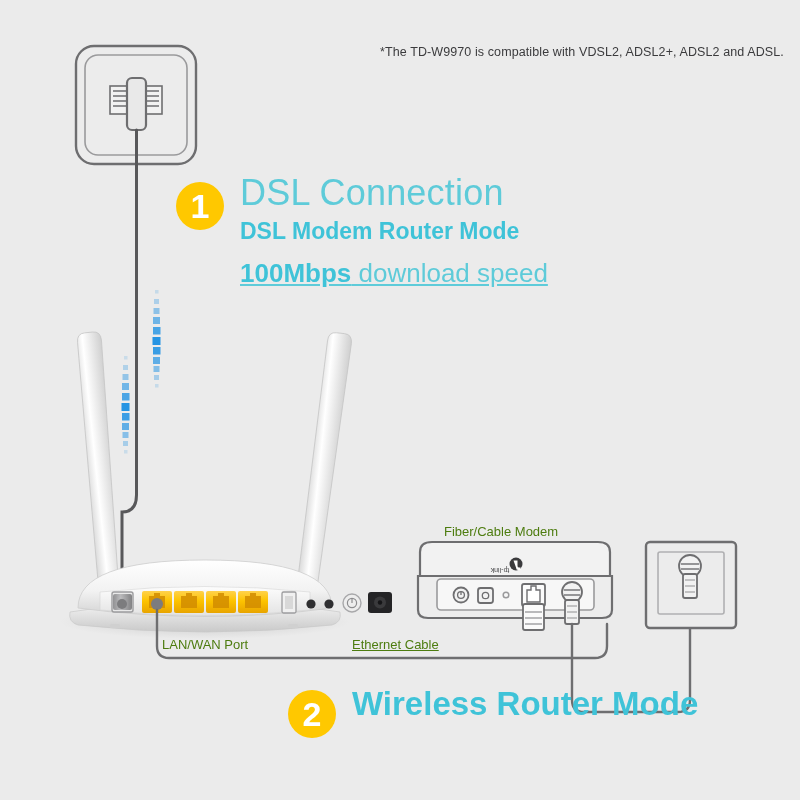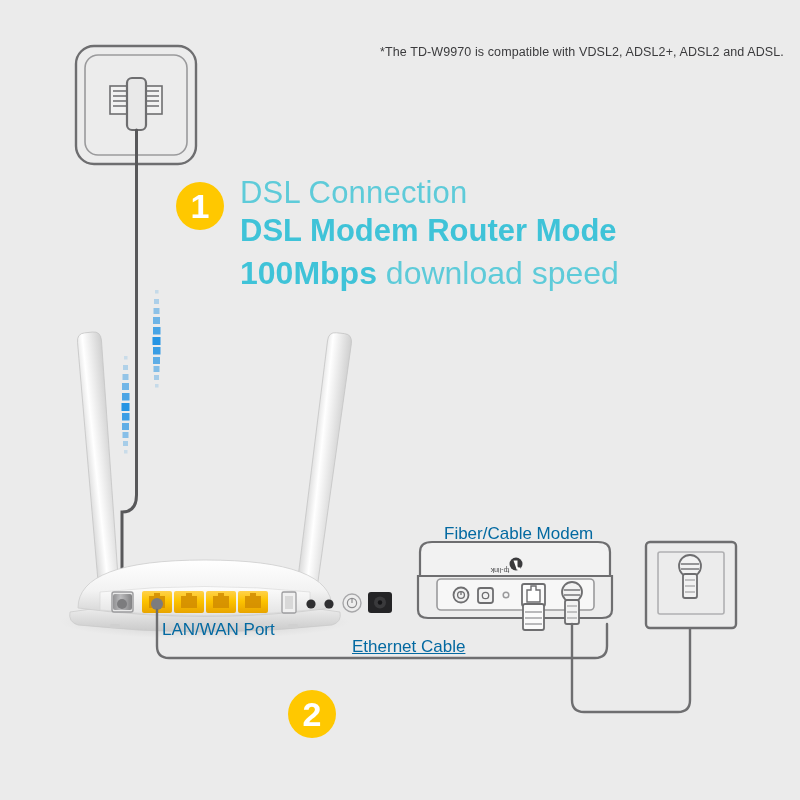--- a/index.html
+++ b/index.html
@@ -24,36 +24,36 @@
   .badge{
     position:absolute;left:0;top:0;
     width:48px;height:48px;border-radius:50%;
     background:#ffc800;
     color:#fff;font-size:34px;font-weight:bold;
     display:flex;align-items:center;justify-content:center;
     line-height:1;
   }
   .callout .txt{position:absolute;left:64px;top:-6px;white-space:nowrap;}
   .line-sub{
-    font-size:31px;color:#5ecbd9;letter-spacing:.2px;line-height:34px;
+    font-size:36px;color:#5ecbd9;letter-spacing:.2px;line-height:34px;
   }
   .line-main{
-    font-size:31px;color:#3fc3d8;font-weight:bold;letter-spacing:0px;line-height:42px;
-  }
-  .line-third{font-size:32px;color:#5ecbd9;line-height:42px;letter-spacing:0;}
+    font-size:23px;color:#3fc3d8;font-weight:bold;letter-spacing:0px;line-height:42px;
+  }
+  .line-third{font-size:26px;color:#5ecbd9;line-height:42px;letter-spacing:0;text-decoration:underline;}
   .line-third b{font-weight:bold;color:#3fc3d8;}
 
   #callout1{left:176px;top:182px;}
   #callout2{left:288px;top:690px;}
   #callout2 .txt{top:-8px;}
   #callout2 .line-main{font-size:33px;line-height:44px;}
 
   
-  .lbl{position:absolute;font-size:17px;color:#0369a1;white-space:nowrap;}
-  #lbl-lanwan{left:162px;top:620px;text-align:right;}
+  .lbl{position:absolute;font-size:13px;color:#4d7c0f;white-space:nowrap;}
+  #lbl-lanwan{left:162px;top:637px;text-align:right;}
   #lbl-eth{left:352px;top:637px;text-decoration:underline;}
   #lbl-modem{left:444px;top:524px;}
 
   
   svg.art{position:absolute;left:0;top:0;width:800px;height:800px;}
 </style>
 </head>
 <body>
 
 <div id="stage">
@@ -290,20 +290,21 @@
     <div class="txt">
       <div class="line-sub">DSL Connection</div>
       <div class="line-main">DSL Modem Router Mode</div>
       <div class="line-third"><b>100Mbps</b><span> download speed</span></div>
     </div>
   </div>
 
   <div class="callout" id="callout2">
     <div class="badge">2</div>
     <div class="txt">
+      <div class="line-main">Wireless Router Mode</div>
     </div>
   </div>
 
   <div class="lbl" id="lbl-lanwan">LAN/WAN Port</div>
   <div class="lbl" id="lbl-eth">Ethernet Cable</div>
   <div class="lbl" id="lbl-modem">Fiber/Cable Modem</div>
 
 </div>
 
 </body></html>

